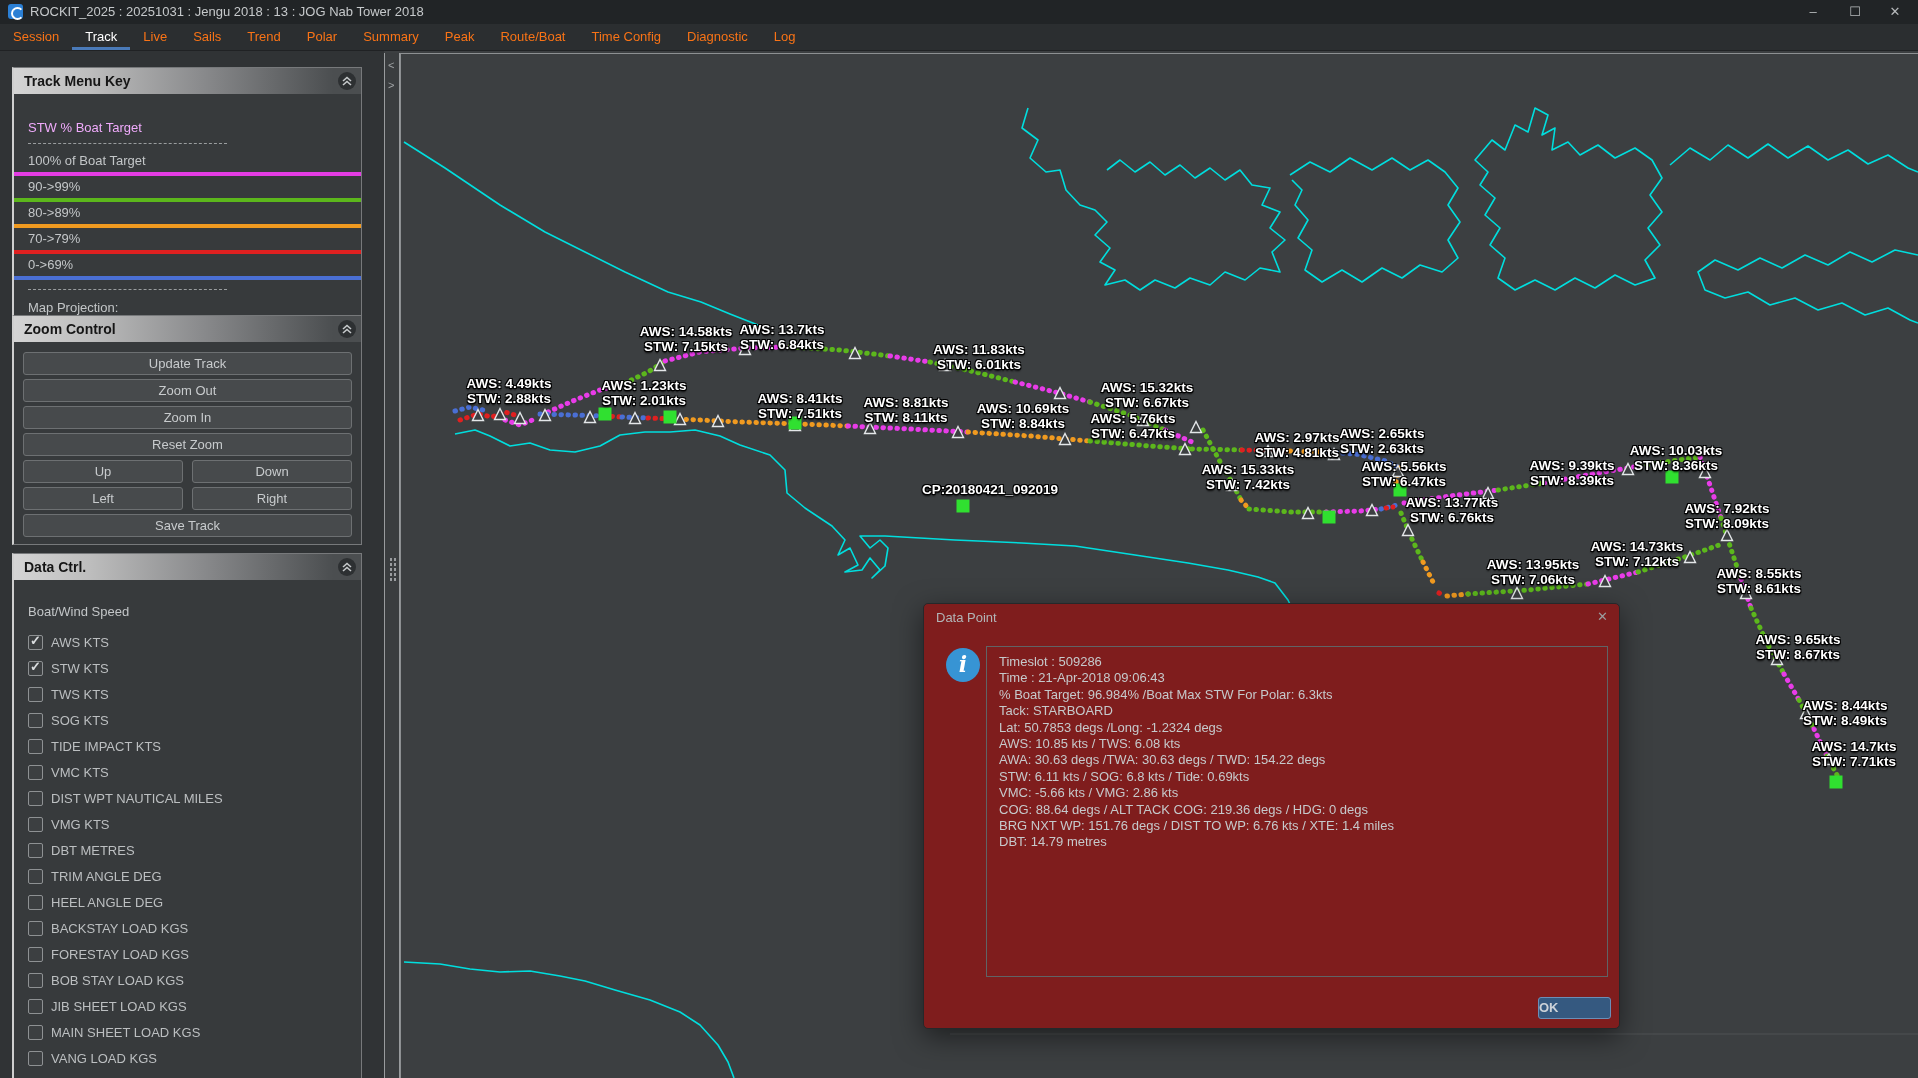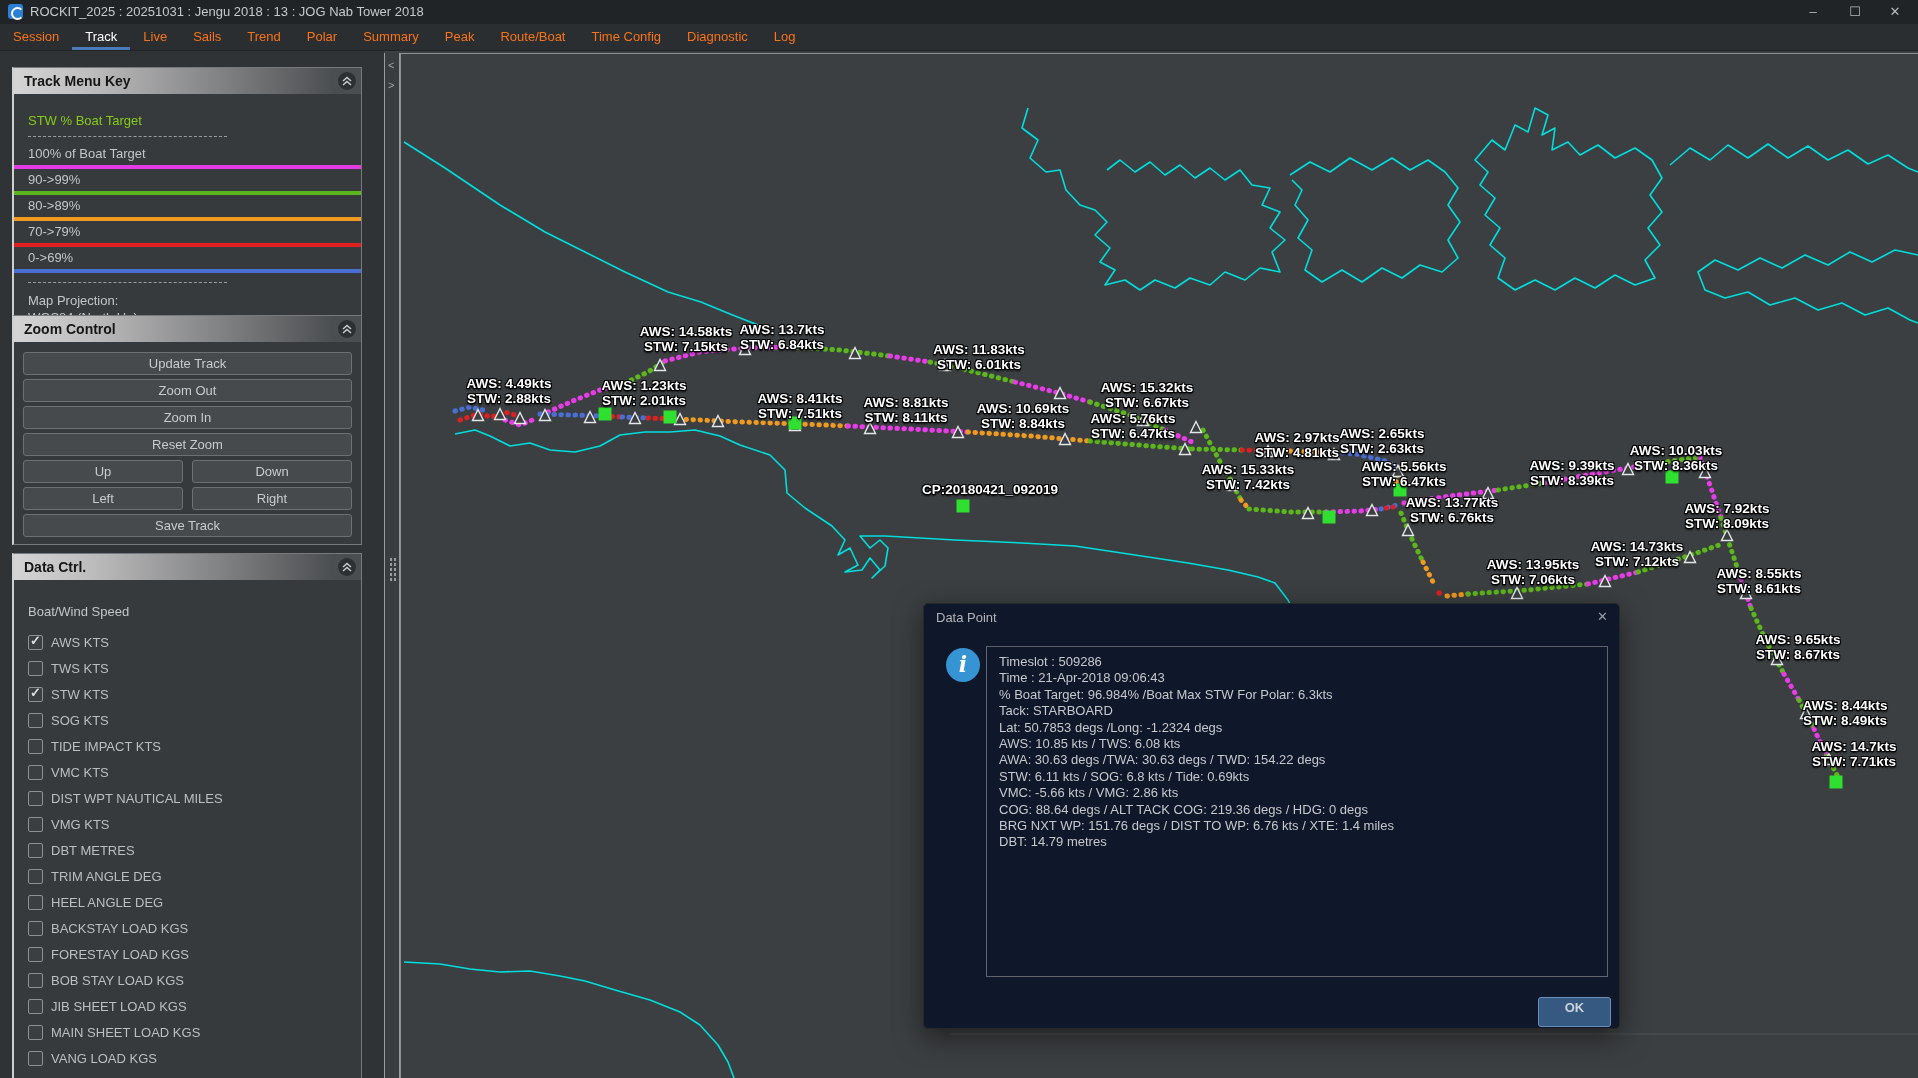--- a/index.html
+++ b/index.html
@@ -20,21 +20,21 @@
   .menu-item{padding:0 13px;line-height:26px;font-size:13px;color:#f97316;white-space:nowrap;}
   .menu-item.active{color:#ffffff;box-shadow:inset 0 -3px 0 #4a7ab8;}
   
   .sidebar-bg{position:absolute;left:0;top:50px;width:384px;bottom:0;background:#303335;z-index:2;}
   .panel{position:absolute;left:12px;width:350px;background:#373a3c;border:1px solid #77797b;border-left:2px solid #cfcfcf;box-sizing:border-box;z-index:3;}
   .panel-header{height:26px;line-height:26px;padding-left:10px;font-size:14px;font-weight:bold;color:#161616;
     background:linear-gradient(90deg,#d4d4d4 0%,#bdbdbd 22%,#88898b 55%,#4b4e50 92%);position:relative;}
   .collapse-btn{position:absolute;right:5px;top:4px;width:18px;height:18px;border-radius:50%;background:#2d3032;}
   .collapse-btn svg{position:absolute;left:3px;top:3px;}
   .panel-body{padding:10px 12px 12px 14px;}
-  .legend-sub{font-size:13px;color:#84cc16;margin:13px 0 8px 0;}
+  .legend-sub{font-size:13px;color:#f0abfc;margin:20px 0 8px 0;}
   .dashsep{border-top:1px dashed #9a9d9f;width:62%;margin:7px 0 9px 0;}
   .legend-label{font-size:13px;color:#c3c6c8;margin:3px 0 4px 0;}
   .legend-bar{height:4px;margin:0 -12px 2px -14px;}
   .proj-line{font-size:13px;color:#c3c6c8;line-height:17px;}
   .zc-body{padding:10px 9px 12px 9px;}
   .zbtn{display:block;width:100%;height:23px;margin-bottom:4px;background:#474a4c;border:1px solid #6d7072;border-radius:3px;
     color:#c8cbcd;font-size:13px;text-align:center;line-height:21px;box-sizing:border-box;}
   .zrow{display:flex;gap:9px;margin-bottom:4px;}
   .zrow .zbtn{margin-bottom:0;flex:1;}
   .group-label{font-size:13px;color:#c3c6c8;margin:14px 0 10px 0;}
@@ -46,30 +46,30 @@
   .strip{position:absolute;left:384px;top:53px;width:16px;bottom:0;background:#3a3d3f;border-left:1px solid #999c9e;border-right:1px solid #999c9e;z-index:2;box-sizing:border-box;}
   .strip-chev{position:absolute;left:3px;font-size:11px;color:#a2a5a7;}
   .grip{position:absolute;left:4px;top:504px;width:8px;height:26px;
     background-image:radial-gradient(#9a9da0 1.1px, transparent 1.3px);background-size:4px 5px;}
   
   .map-bg{position:absolute;left:400px;top:53px;right:0;bottom:0;background:#3c3f41;border-top:1px solid #8d9092;border-left:1px solid #8d9092;box-sizing:border-box;z-index:0;}
   #track-svg{position:absolute;left:0;top:0;z-index:1;}
   .tl{position:absolute;transform:translateX(-50%);text-align:center;color:#fff;font-size:13.5px;font-weight:bold;line-height:15px;white-space:nowrap;z-index:1;
     text-shadow:-1px -1px 0 #000,1px -1px 0 #000,-1px 1px 0 #000,1px 1px 0 #000,0 2px 2px #000;}
   
-  .dialog{position:absolute;left:923px;top:603px;width:695px;height:424px;background:#0f172a;border:1px solid #26282a;border-radius:5px;
+  .dialog{position:absolute;left:923px;top:603px;width:695px;height:424px;background:#7f1d1d;border:1px solid #26282a;border-radius:5px;
     box-shadow:0 8px 28px rgba(0,0,0,.5);z-index:4;}
   .dialog-title{position:absolute;left:12px;top:6px;font-size:13px;color:#b2b5b7;}
   .dialog-close{position:absolute;right:11px;top:5px;font-size:13px;color:#9b9ea0;}
   .info-icon{position:absolute;left:22px;top:44px;width:34px;height:34px;border-radius:50%;background:#3794d4;color:#fff;
     font-family:"DejaVu Serif",serif;font-style:italic;font-weight:bold;font-size:22px;text-align:center;line-height:33px;}
   .dialog-box{position:absolute;left:62px;top:42px;width:622px;height:331px;border:1px solid #606365;box-sizing:border-box;padding:7px 12px;}
   .dline{font-size:13px;color:#c6c9cb;line-height:16.4px;white-space:nowrap;}
-  .ok-btn{position:absolute;left:614px;top:393px;width:73px;height:30px;background:#355980;border:1px solid #6a8fb8;border-radius:3px;
-    color:#ccd2d8;font-size:13px;font-weight:bold;text-align:center;line-height:20px;box-sizing:border-box;}
+  .ok-btn{position:absolute;left:614px;top:393px;width:73px;height:22px;background:#355980;border:1px solid #6a8fb8;border-radius:3px;
+    color:#ccd2d8;font-size:13px;font-weight:bold;text-align:left;line-height:20px;box-sizing:border-box;}
 </style>
 </head>
 <body>
 
 <div class="map-bg"></div>
 <svg id="track-svg" width="1918" height="1078">
   <g stroke="#00dede" stroke-width="1.6" fill="none" stroke-linejoin="round">
     <path d="M404,142 L445,168 L500,205 L545,232 L585,252 L625,272 L668,292 L701,302 L730,314 L758,325"></path>
     <path d="M455,434 L475,430 L490,436 L510,446 L530,443 L550,450 L575,452 L600,446 L620,435 L645,432 L670,432 L695,430 L720,436 L740,445 L770,455 L785,470 L787,493 L805,508 L832,526 L845,540 L838,555 L850,548 L858,565 L845,572 L862,570 L870,558 L880,570 L872,578 L885,566 L888,548 L880,540 L870,548 L860,536 L885,536 L955,540 L1022,543 L1075,546 L1135,555 L1188,563 L1228,570 L1258,577 L1275,583 L1288,600 L1295,615"></path>
     <path d="M404,962 L440,964 L470,969 L500,972 L530,971 L560,976 L585,981 L615,990 L650,1000 L680,1012 L700,1025 L718,1045 L728,1062 L734,1078"></path>
@@ -378,26 +378,26 @@
     </span>
   </div>
   <div class="panel-body">
     <div class="group-label">Boat/Wind Speed</div>
     <div id="checkbox-list">
         <div class="cbrow">
           <span class="cbox on"></span>
           <span class="cblabel">AWS KTS</span>
         </div>
         <div class="cbrow">
-          <span class="cbox"></span>
-          <span class="cblabel">TWS KTS</span>
-        </div>
-        <div class="cbrow">
           <span class="cbox on"></span>
           <span class="cblabel">STW KTS</span>
+        </div>
+        <div class="cbrow">
+          <span class="cbox"></span>
+          <span class="cblabel">TWS KTS</span>
         </div>
         <div class="cbrow">
           <span class="cbox"></span>
           <span class="cblabel">SOG KTS</span>
         </div>
         <div class="cbrow">
           <span class="cbox"></span>
           <span class="cblabel">TIDE IMPACT KTS</span>
         </div>
         <div class="cbrow">

